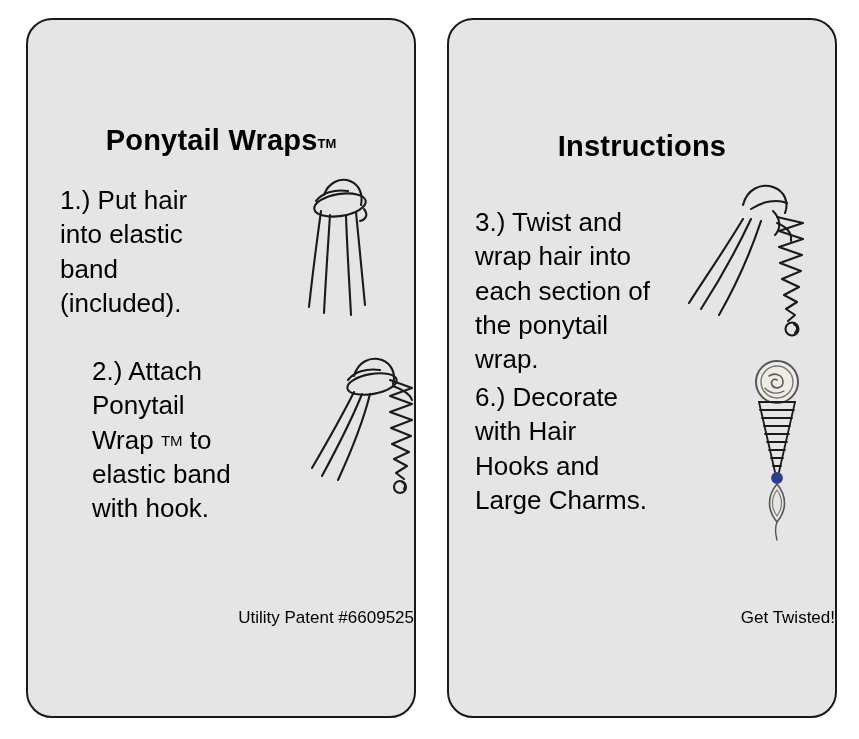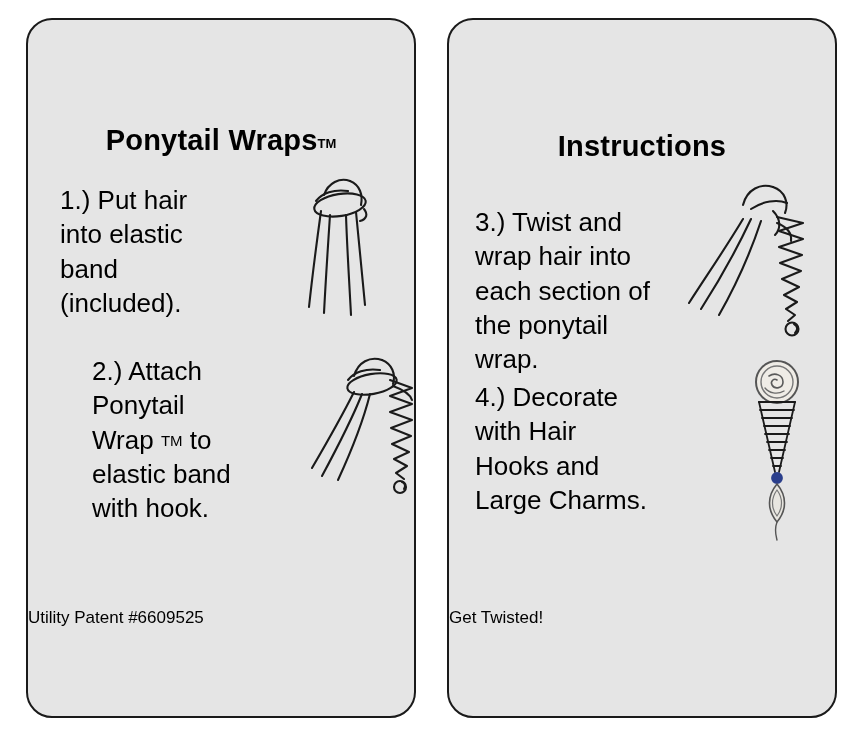--- a/index.html
+++ b/index.html
@@ -79,21 +79,21 @@
     vertical-align: 3px;
   }
 
   .figure {
     position: absolute;
   }
   .footer-note {
     position: absolute;
     left: 0;
     right: 0;
-    text-align: left;
+    text-align: right;
     font-size: 17px;
   }
   .card-left .footer-note { bottom: 88px; }
   .card-right .footer-note { bottom: 88px; font-size: 17px; }
 
   
   .fig-1 { left: 236px; top: -14px; }
   .fig-2 { left: 232px; top: -26px; }
   .fig-3 { left: 228px; top: -28px; }
   .fig-4 { left: 228px; top: -30px; }
@@ -197,21 +197,21 @@
 
             <path d="M100 60 L126 66 L102 74 L126 82 L102 90 L125 98 L103 106 L124 114 L105 122 L122 130 L107 138 L120 145 L109 152 L118 158 L111 164"></path>
 
             <circle cx="115" cy="172" r="6.5"></circle>
             <path d="M117 167 C121 169, 121 173, 118 176"></path>
           </svg>
         </div>
       </div>
 
       <div class="step step4">
-        <div class="step-text">4.) Decorate
+        <div class="step-text">6.) Decorate
 with Hair
 Hooks and
 Large Charms.</div>
         <div class="figure fig-4">
           <svg width="165" height="200" viewBox="0 0 165 200" fill="none" stroke="#1a1a1a" stroke-width="1.8" stroke-linecap="round" stroke-linejoin="round">
 
             <circle cx="100" cy="32" r="21" fill="#efece6" stroke="#555555" stroke-width="2"></circle>
             <circle cx="100" cy="32" r="16" fill="none" stroke="#777777" stroke-width="1.4"></circle>
             <path d="M92 26 C98 22, 106 25, 106 32 C106 38, 98 40, 95 35 C93 31, 97 28, 100 30" stroke="#5a5a5a" stroke-width="1.6" fill="none"></path>
             <path d="M88 38 C92 43, 100 45, 107 41" stroke="#6a6a6a" stroke-width="1.4" fill="none"></path>

